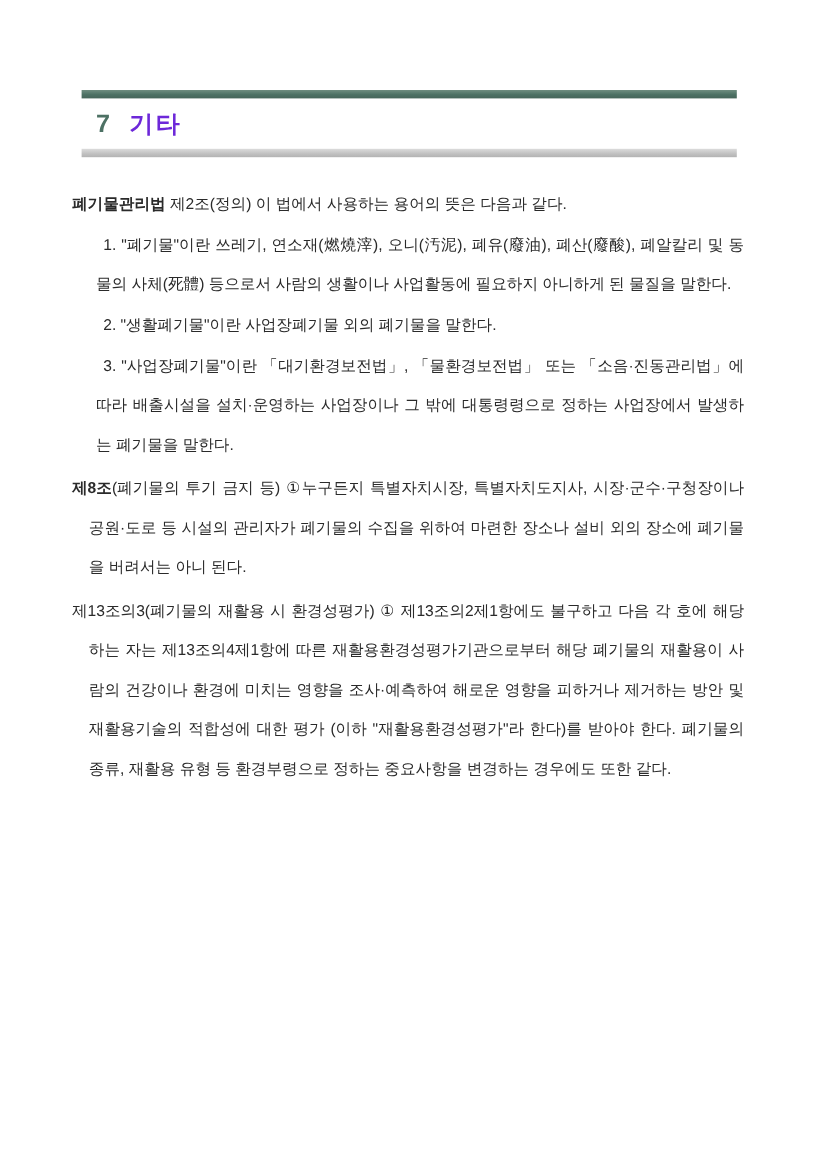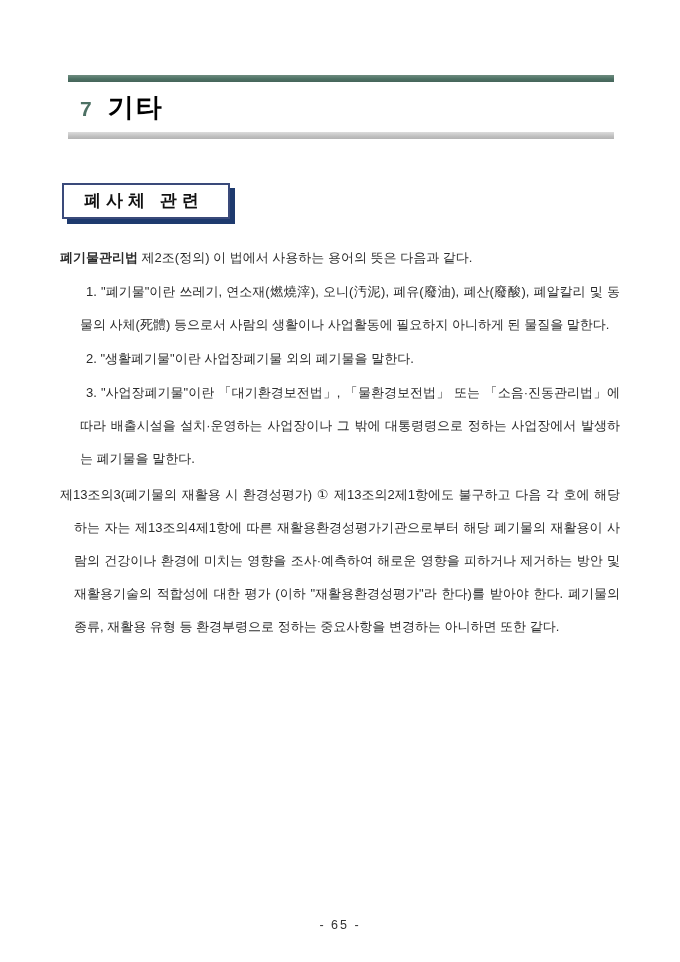--- a/index.html
+++ b/index.html
@@ -20,21 +20,21 @@
     background: linear-gradient(180deg, #6f8d80 0%, #4d7164 55%, #46655a 100%);
   }
   .chapter-row {
     display: flex; align-items: baseline;
     padding: 8px 0 7px 12px;
   }
   .chapter-num {
     color: #4d7164; font-weight: bold; font-size: 21px; margin-right: 16px;
   }
   .chapter-title {
-    color: #000000; font-weight: bold; font-size: 26px; letter-spacing: 2px;
+    color: #6d28d9; font-weight: bold; font-size: 20px; letter-spacing: 2px;
   }
   .bar-gray {
     height: 7px;
     background: linear-gradient(180deg, #dcdcdc 0%, #c0c0c0 60%, #b3b3b3 100%);
   }
 
   
   .section-box {
     display: inline-block;
     margin: 44px 0 0 62px;
@@ -79,37 +79,32 @@
 
   <div class="chapter">
     <div class="bar-green"></div>
     <div class="chapter-row">
       <span class="chapter-num">7</span>
       <span class="chapter-title">기타</span>
     </div>
     <div class="bar-gray"></div>
   </div>
 
-  <div>
-    <div class="section-box">
-      <span>폐사체 관련</span>
-    </div>
-  </div>
 
   <div class="content">
     <p class="para article"><b class="lead">폐기물관리법</b><span> 제2조(정의) 이 법에서 사용하는 용어의 뜻은 다음과 같다.</span></p>
 
     <p class="para item"><span>1. "폐기물"이란 쓰레기, 연소재(燃燒滓), 오니(汚泥), 폐유(廢油), 폐산(廢酸), 폐알칼리 및 동물의 사체(死體) 등으로서 사람의 생활이나 사업활동에 필요하지 아니하게 된 물질을 말한다.</span></p>
 
     <p class="para item"><span>2. "생활폐기물"이란 사업장폐기물 외의 폐기물을 말한다.</span></p>
 
     <p class="para item"><span>3. "사업장폐기물"이란 「대기환경보전법」, 「물환경보전법」 또는 「소음·진동관리법」에 따라 배출시설을 설치·운영하는 사업장이나 그 밖에 대통령령으로 정하는 사업장에서 발생하는 폐기물을 말한다.</span></p>
 
+    <p class="para article"><b class="lead">제8조</b><span>(폐기물의 투기 금지 등) ①누구든지 특별자치시장, 특별자치도지사, 시장·군수·구청장이나 공원·도로 등 시설의 관리자가 폐기물의 수집을 위하여 마련한 장소나 설비 외의 장소에 폐기물을 버려서는 아니 된다.</span></p>
 
 
 
-    <p class="para article"><span>제13조의3(폐기물의 재활용 시 환경성평가) ① 제13조의2제1항에도 불구하고 다음 각 호에 해당하는 자는 제13조의4제1항에 따른 재활용환경성평가기관으로부터 해당 폐기물의 재활용이 사람의 건강이나 환경에 미치는 영향을 조사·예측하여 해로운 영향을 피하거나 제거하는 방안 및 재활용기술의 적합성에 대한 평가 (이하 "재활용환경성평가"라 한다)를 받아야 한다. 폐기물의 종류, 재활용 유형 등 환경부령으로 정하는 중요사항을 변경하는 아니하면 또한 같다.</span></p>
+    <p class="para article"><span>제13조의3(폐기물의 재활용 시 환경성평가) ① 제13조의2제1항에도 불구하고 다음 각 호에 해당하는 자는 제13조의4제1항에 따른 재활용환경성평가기관으로부터 해당 폐기물의 재활용이 사람의 건강이나 환경에 미치는 영향을 조사·예측하여 해로운 영향을 피하거나 제거하는 방안 및 재활용기술의 적합성에 대한 평가 (이하 "재활용환경성평가"라 한다)를 받아야 한다. 폐기물의 종류, 재활용 유형 등 환경부령으로 정하는 중요사항을 변경하는 경우에도 또한 같다.</span></p>
 
   </div>
 
-  <div class="footer">- 65 -</div>
 
 </div>
 
 </body></html>

